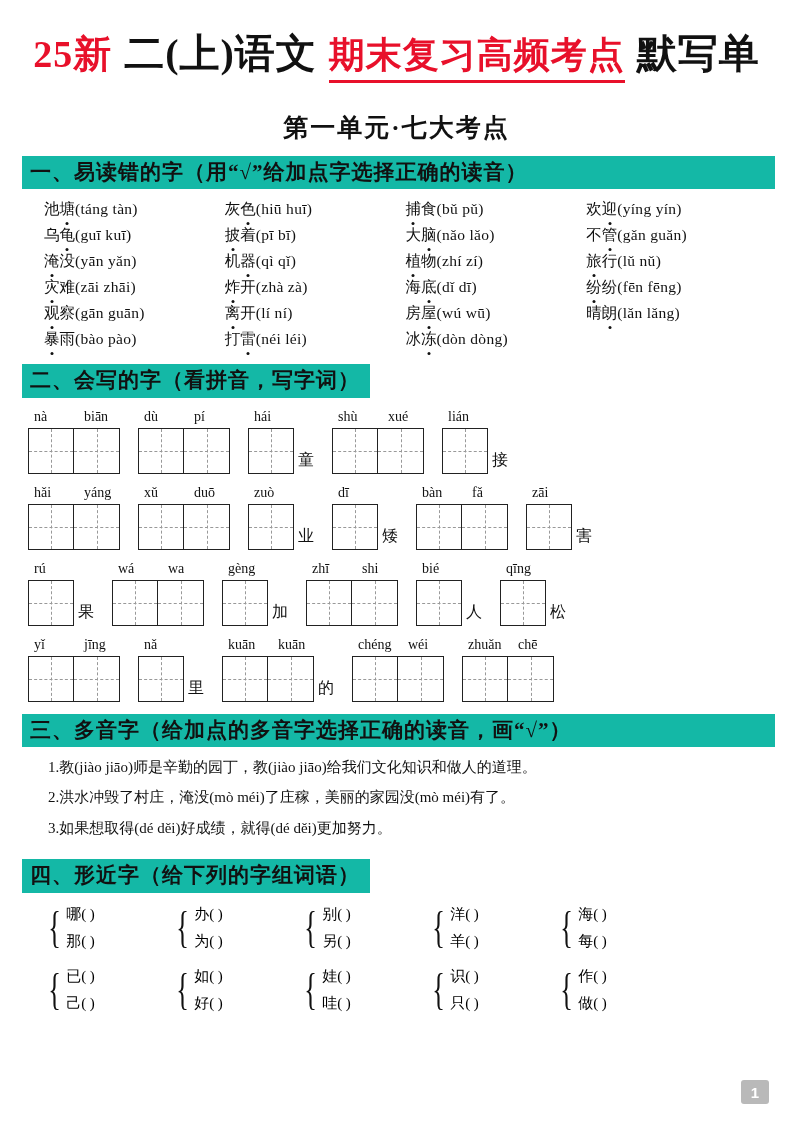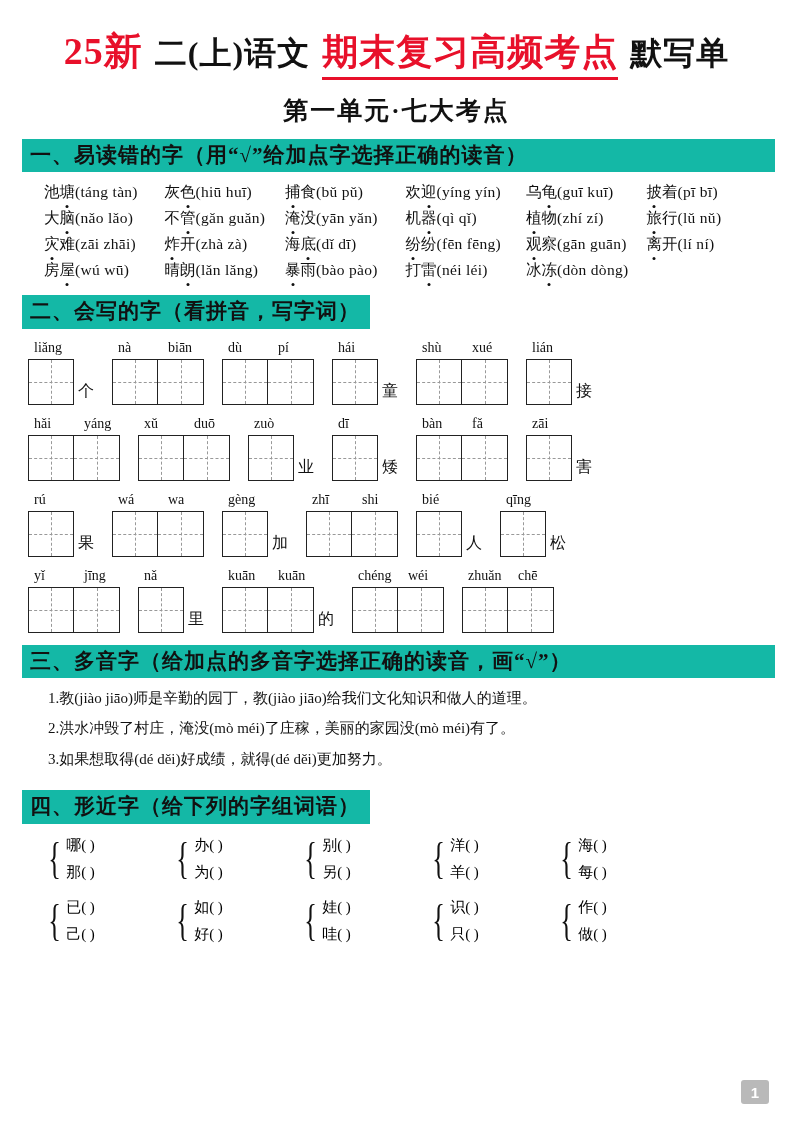--- a/index.html
+++ b/index.html
@@ -24,59 +24,59 @@
   }
   .t-red {
     color: #e8102a;
     font-size: 38px;
     font-weight: bold;
     letter-spacing: 1px;
     font-family: "Liberation Serif", serif;
   }
   .t-black {
     color: #111;
-    font-size: 32px;
+    font-size: 40px;
     font-weight: bold;
     letter-spacing: 1px;
   }
   .t-red-ul {
     color: #e8102a;
     font-size: 36px;
     font-weight: bold;
     letter-spacing: 1px;
     border-bottom: 3px solid #e8102a;
     padding-bottom: 0;
   }
   .subtitle {
     text-align: center;
     font-size: 25px;
     font-weight: bold;
     color: #111;
-    margin-top: 14px;
+    margin-top: 28px;
     letter-spacing: 2px;
   }
 
   
   .sec-head {
     display: inline-block;
     background: #14b8a6;
     color: #111;
     font-size: 21px;
     font-weight: bold;
     padding: 3px 10px 4px 8px;
     letter-spacing: 1px;
     margin: 12px 0 6px 4px;
     line-height: 1.25;
   }
   .sec-head.wide { display: block; }
 
   
   .py-grid {
     display: grid;
-    grid-template-columns: repeat(6, 1fr);
+    grid-template-columns: repeat(4, 1fr);
     row-gap: 5px;
     column-gap: 0px;
     padding: 4px 8px 2px 26px;
     font-size: 15.5px;
     color: #111;
   }
   .py-item { white-space: nowrap; position: relative; }
   .py-item .han { position: relative; }
   .dotted { position: relative; display: inline-block; }
   .dotted::after {
@@ -226,29 +226,20 @@
       <div class="py-item"><span class="han"><span>打</span><span class="dotted">雷</span></span><span class="py-opts">(néi  léi)</span></div>
       <div class="py-item"><span class="han"><span>冰</span><span class="dotted">冻</span></span><span class="py-opts">(dòn  dòng)</span></div>
     </div>
 
   
   <div class="sec-head">二、会写的字（看拼音，写字词）</div>
   <div class="write-rows" id="s2block">
       <div class="write-row">
         <div class="write-cell">
           <div class="wc-py">
-            <span>liǎng</span>
-          </div>
-          <div class="wc-boxes">
-            <div class="tzg"></div>
-            <span class="tail-char">个</span>
-          </div>
-        </div>
-        <div class="write-cell">
-          <div class="wc-py">
             <span>nà</span>
             <span>biān</span>
           </div>
           <div class="wc-boxes">
             <div class="tzg"></div>
             <div class="tzg"></div>
           </div>
         </div>
         <div class="write-cell">
           <div class="wc-py">

